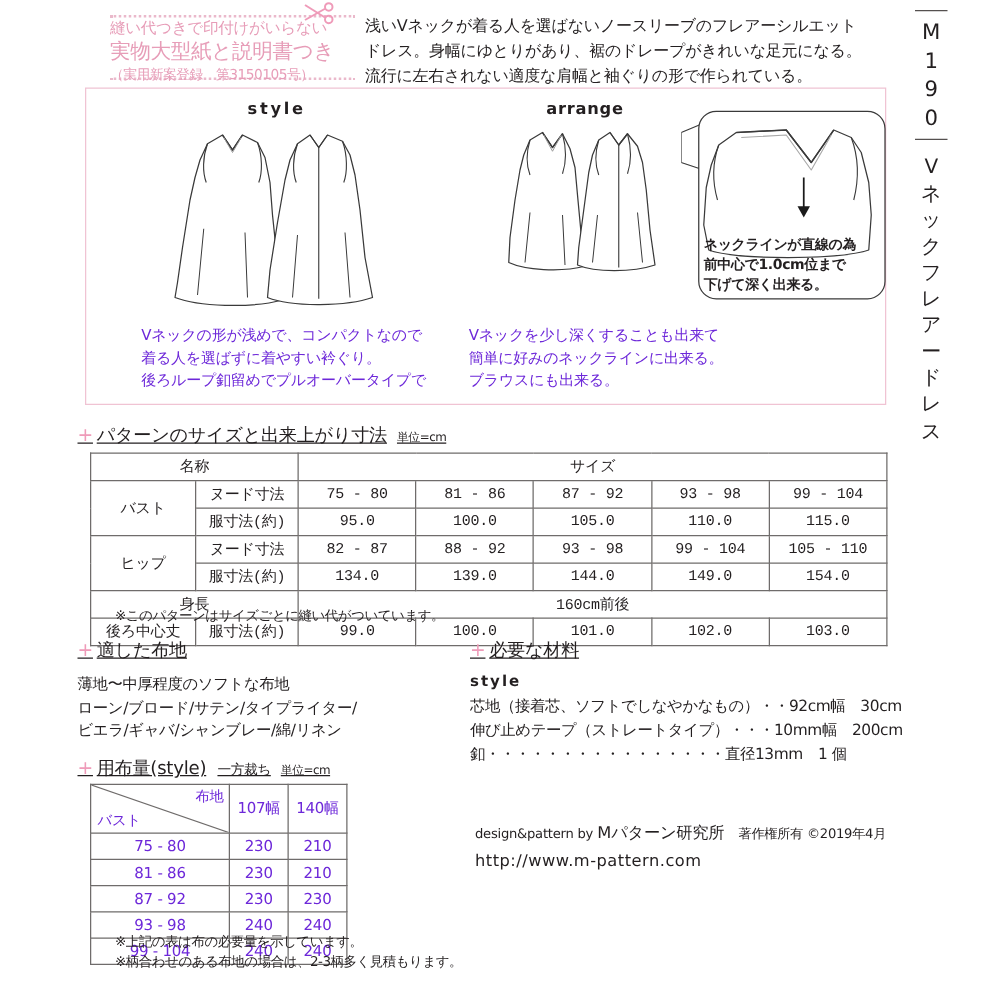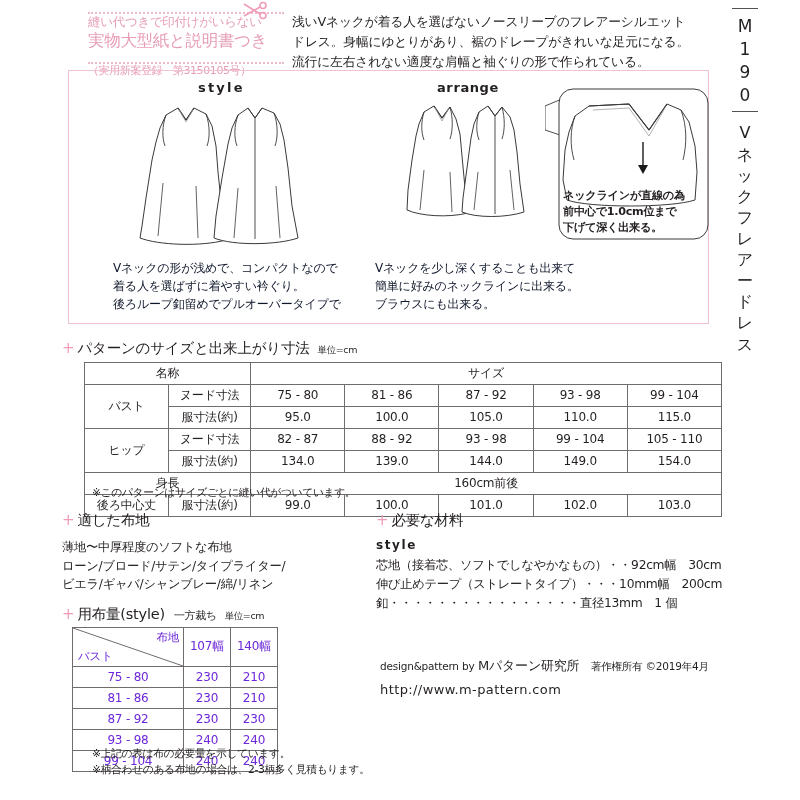--- a/index.html
+++ b/index.html
@@ -56,21 +56,21 @@
   }
   #headline .hl-big {
     font-size: 16.5px;
     display: block;
     margin-top: 1px;
     letter-spacing: -0.3px;
   }
   #headline .hl-reg {
     font-size: 11px;
     display: block;
-    margin-top: 13px;
+    margin-top: 2px;
     letter-spacing: -0.4px;
   }
 
   
   #intro {
     position: absolute;
     left: 292px;
     top: 12px;
     width: 405px;
     font-size: 12.8px;
@@ -147,34 +147,35 @@
     font-weight: bold;
     letter-spacing: -0.3px;
   }
   #bubble-text div { white-space: nowrap; }
 
   
   .caption {
     position: absolute;
     font-size: 12px;
     line-height: 1.52;
-    color: #0f172a;
+    color: #6d28d9;
     letter-spacing: -0.2px;
   }
   .caption div { white-space: nowrap; }
   #cap-style { left: 113px; top: 259px; }
   #cap-arrange { left: 375px; top: 259px; }
 
   
   .sec-head {
     position: absolute;
     font-size: 14.5px;
     color: #231f20;
     letter-spacing: -0.2px;
     white-space: nowrap;
+    text-decoration: underline;
   }
   .sec-head .plus {
     color: #ef9bb9;
     font-size: 15px;
     margin-right: 3px;
   }
   .sec-head .unit {
     font-size: 9.5px;
     margin-left: 8px;
     letter-spacing: -0.4px;
@@ -186,26 +187,27 @@
   }
 
   #head-size   { left: 62px;  top: 339px; }
   #head-fabric { left: 62px;  top: 511px; }
   #head-mat    { left: 376px; top: 511px; }
   #head-yard   { left: 62px;  top: 605px; }
 
   
   #size-table {
     position: absolute;
-    left: 84px;
+    left: 72px;
     top: 362px;
     width: 638px;
     border-collapse: collapse;
     font-size: 12px;
     color: #231f20;
+    font-family: Liberation Mono, monospace;
   }
   #size-table td, #size-table th {
     border: 1px solid #6f6c6b;
     text-align: center;
     padding: 1px 0 2px 0;
     height: 18px;
     font-weight: normal;
     letter-spacing: -0.2px;
   }
   #size-table .c-name { width: 84px; }

